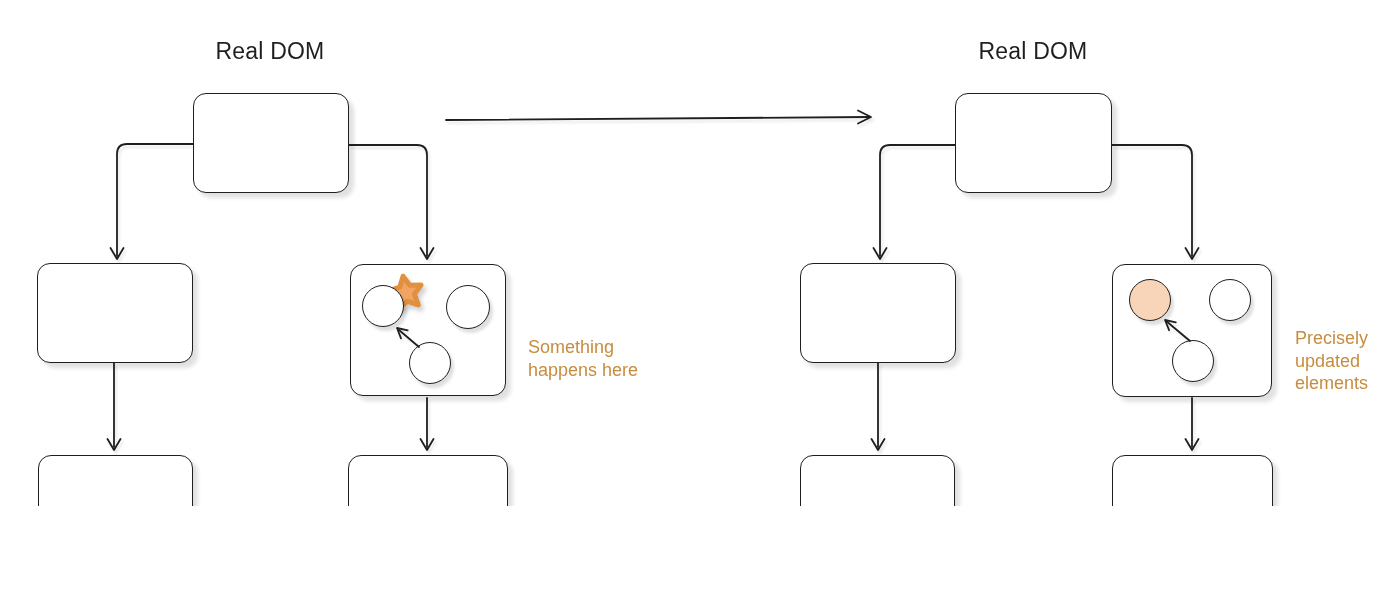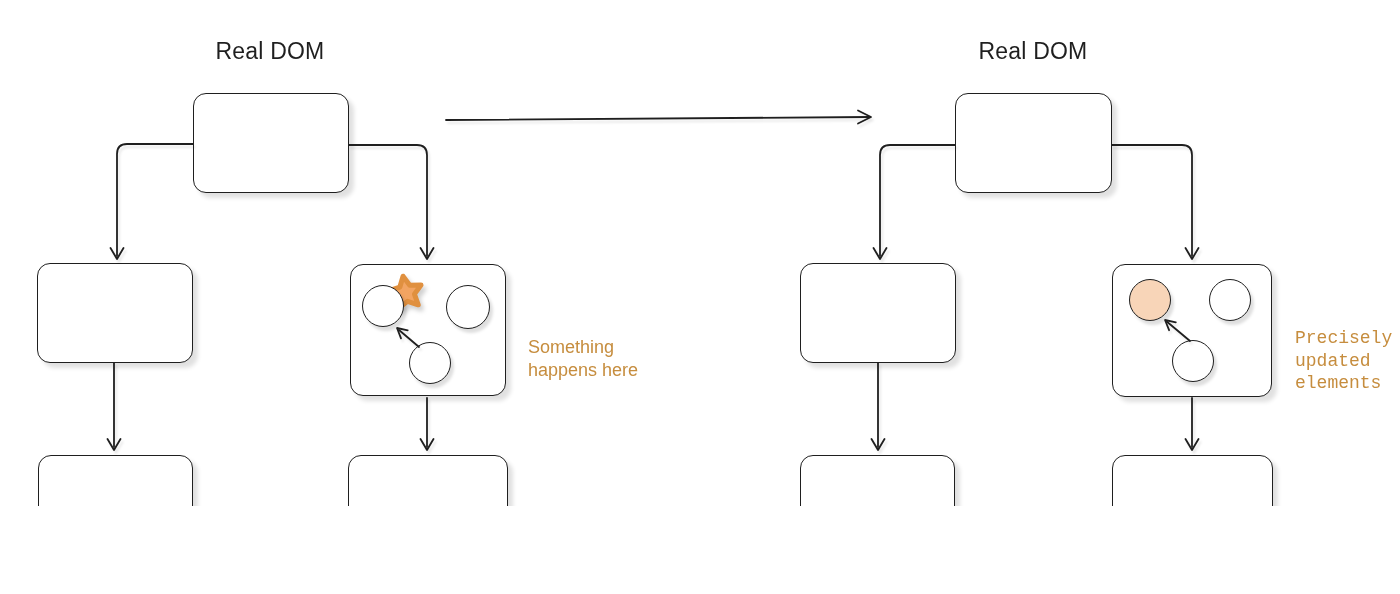--- a/index.html
+++ b/index.html
@@ -25,21 +25,21 @@
 
   .annotation {
     position: absolute;
     font-size: 18px;
     line-height: 22.5px;
     color: var(--annotation, #c68d3e);
     white-space: pre-line;
     margin-top: 39px;
   }
   .annotation-left  { left: 528px;  top: 297px; }
-  .annotation-right { left: 1295px; top: 288px; font-family: Liberation Mono, monospace; }
+  .annotation-right { left: 1295px; top: 288px; }
 
   .transition-label {
     position: absolute;
     left: 506px; top: 56px;
     width: 300px;
     text-align: center;
     font-size: 18px;
     line-height: 22px;
     color: var(--annotation, #c68d3e);
     white-space: pre-line;

